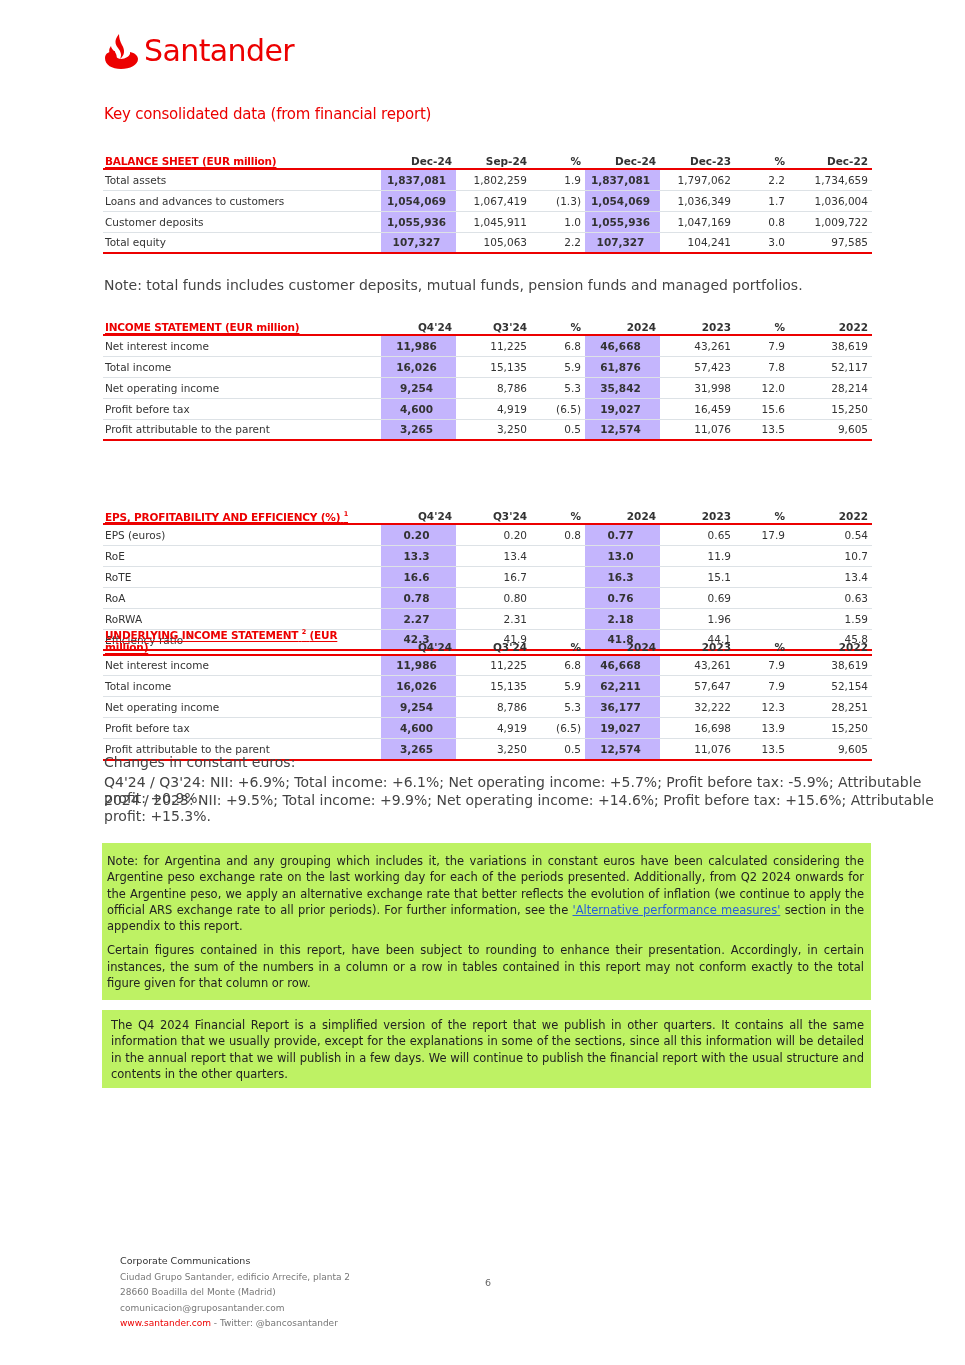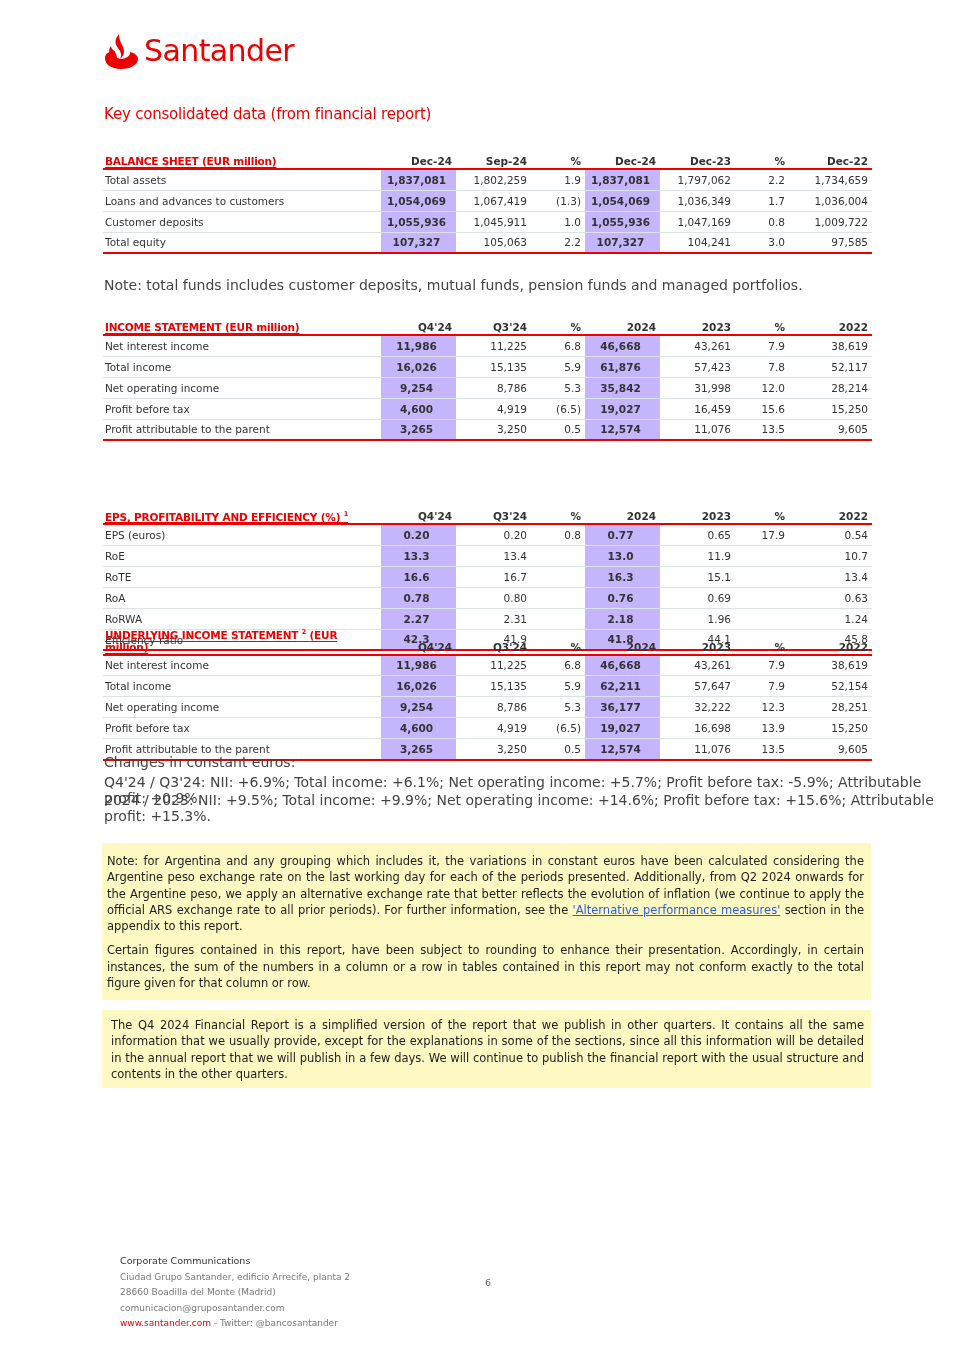--- a/index.html
+++ b/index.html
@@ -45,21 +45,21 @@
       border-bottom: 1px solid #dde2e6; white-space: nowrap;
     }
     .tbl tr:last-child td { border-bottom: 2px solid #ec0000; }
     .tbl td.label { text-align: left; padding-left: 2px; }
     .tbl td.hl { background: #c4b5fd; font-weight: bold; text-align: center; }
     .note-small {
       position: absolute; left: 104px; font-size: 14px; color: #444444;
     }
     .box {
       position: absolute; left: 102px; width: 769px;
-      background: #fef9c3; font-size: 11.5px; color: #222222;
+      background: #bef264; font-size: 11.5px; color: #222222;
       line-height: 16.3px; text-align: justify;
     }
     .box p { margin-bottom: 8px; }
     .box p:last-child { margin-bottom: 0; }
     .link { color: #2b5fd9; text-decoration: underline; }
     .footer { position: absolute; left: 120px; top: 1253px; font-size: 9px; color: #777777; line-height: 15.2px; }
     .footer .head { color: #333333; font-size: 9.5px; margin-bottom: 2px; }
     .footer .red { color: #ec0000; }
     .page-num { position: absolute; left: 485px; top: 1277px; font-size: 9.5px; color: #666666; }
   </style>
@@ -287,21 +287,21 @@
         <td>0.63</td>
       </tr>
       <tr>
         <td class="label"><span>RoRWA</span></td>
         <td class="hl">2.27</td>
         <td>2.31</td>
         <td></td>
         <td class="hl">2.18</td>
         <td>1.96</td>
         <td></td>
-        <td>1.24</td>
+        <td>1.59</td>
       </tr>
       <tr>
         <td class="label"><span>Efficiency ratio</span> <sup>2</sup></td>
         <td class="hl">42.3</td>
         <td>41.9</td>
         <td></td>
         <td class="hl">41.8</td>
         <td>44.1</td>
         <td></td>
         <td>45.8</td>

